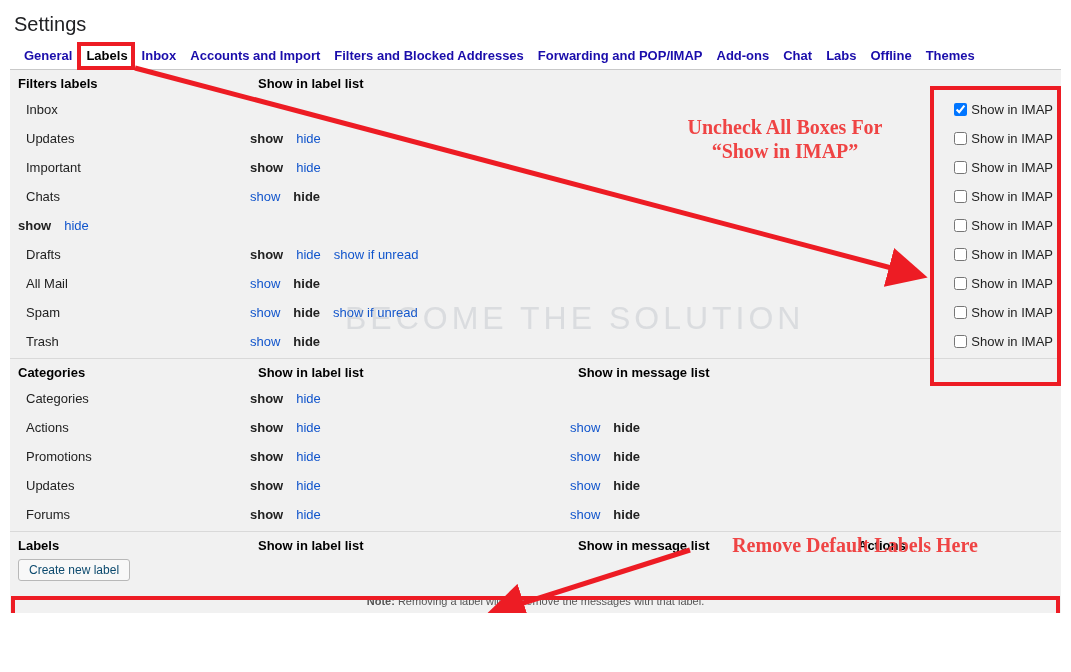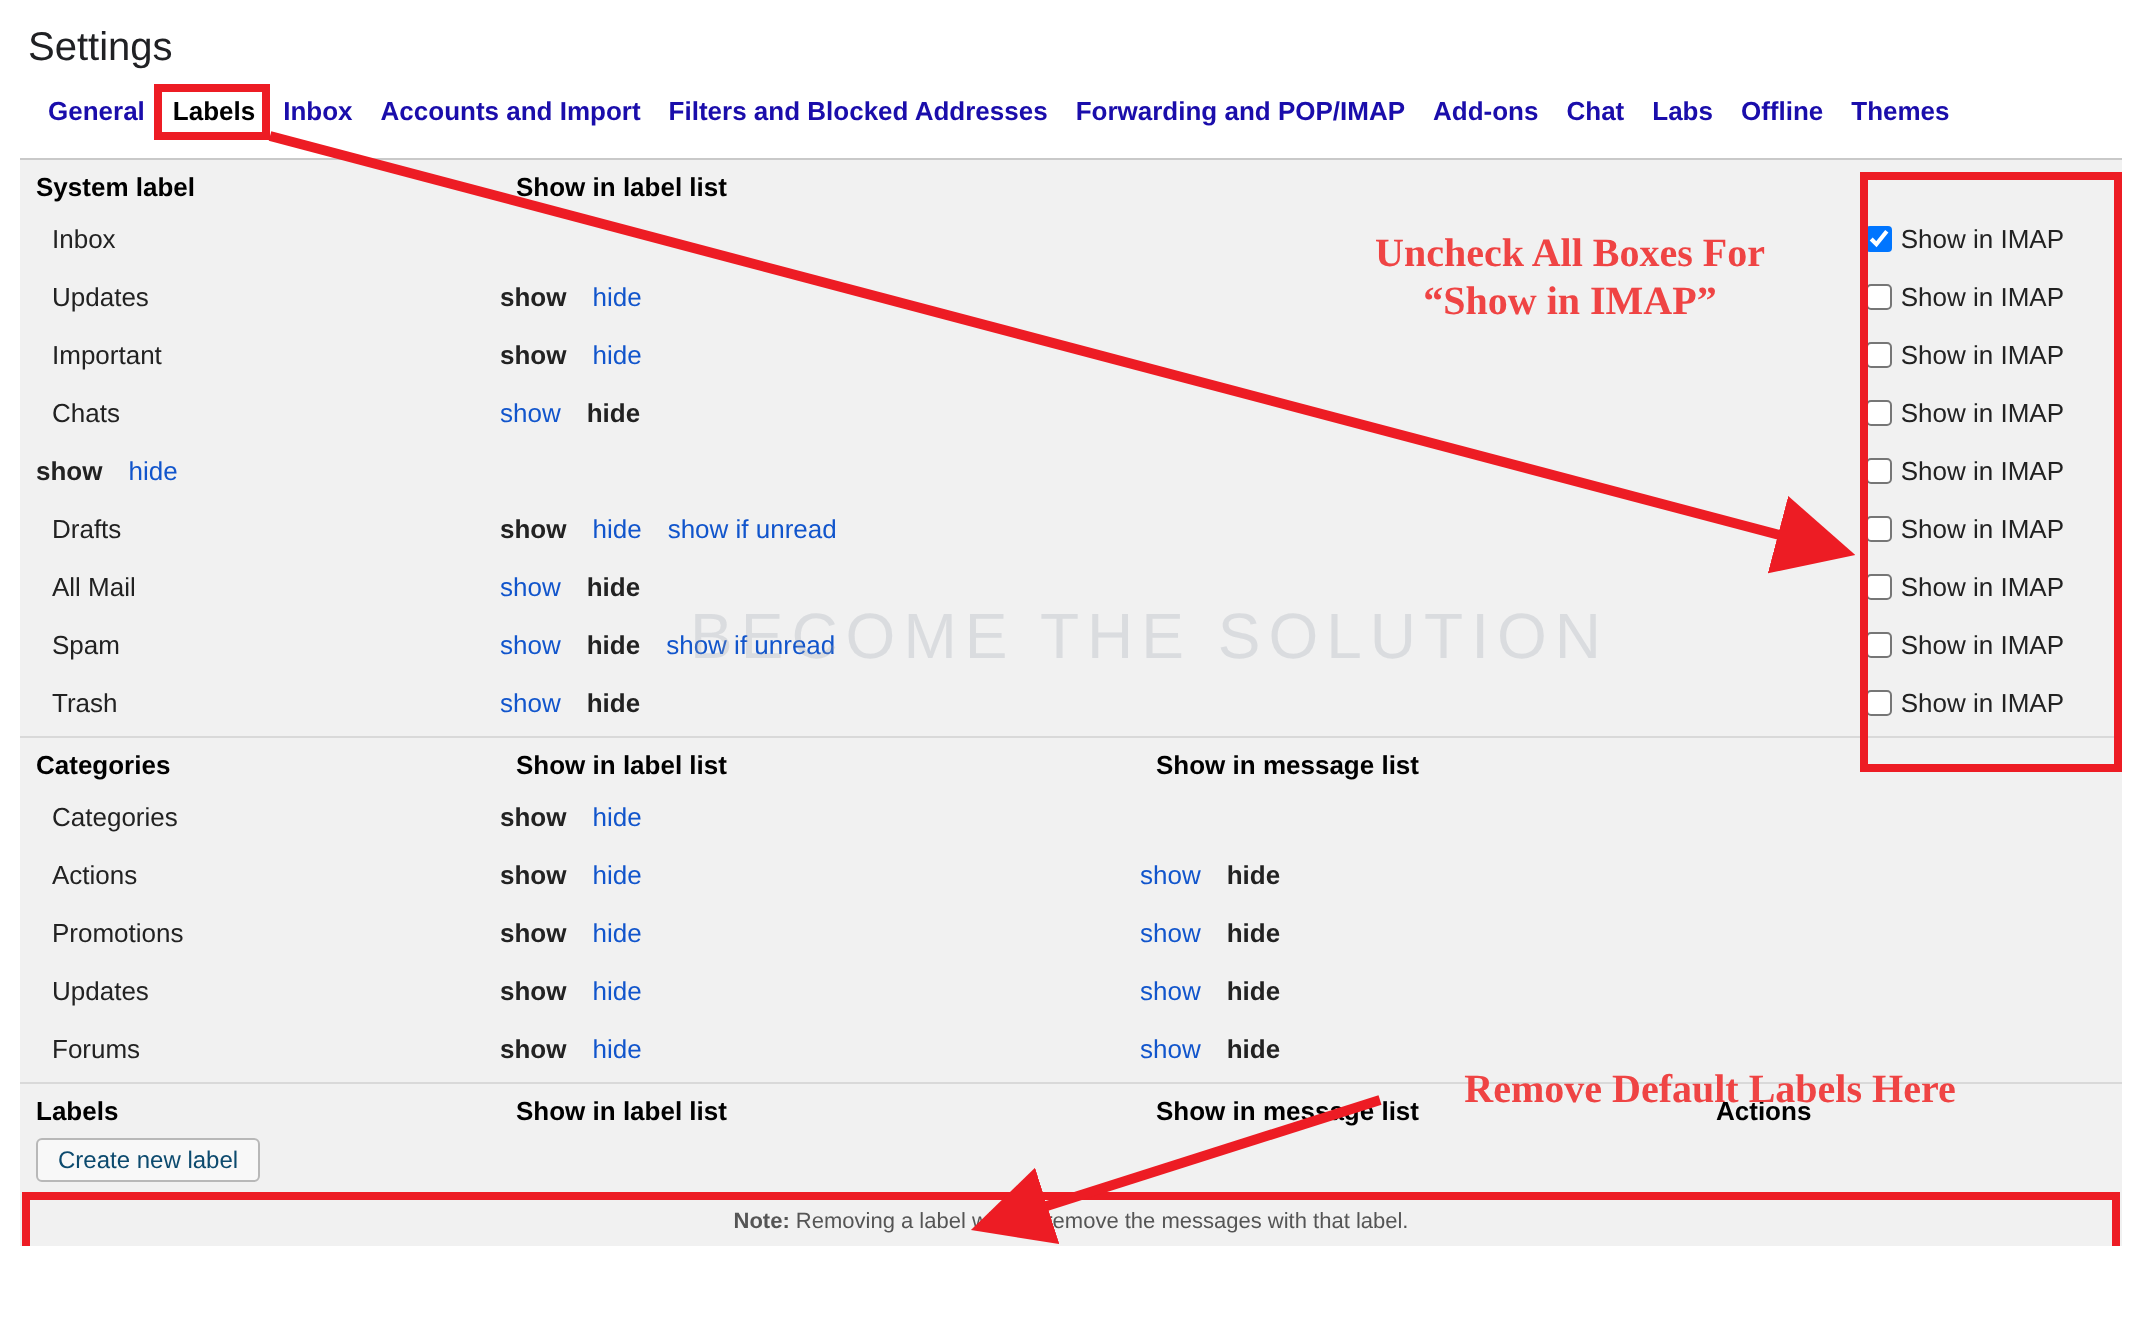--- a/index.html
+++ b/index.html
@@ -14,21 +14,21 @@
   }
   .page-title {
     font-size: 20px;
     font-weight: normal;
     padding: 13px 14px 6px 14px;
     color: #202124;
   }
   .tabs {
     display: flex;
     gap: 14px;
-    padding: 6px 14px 16px 14px;
+    padding: 6px 14px 6px 14px;
     border-bottom: 1px solid #c9c9c9;
     margin: 0 10px;
   }
   .tab {
     color: #1a0dab;
     font-weight: bold;
     cursor: pointer;
     font-size: 13px;
     white-space: nowrap;
   }
@@ -57,21 +57,21 @@
     font-size: 13px;
   }
   .row .name { width: 232px; padding-left: 8px; color: #222; }
   .opts { width: 320px; }
   .opts-msg { width: 280px; }
   .opt { display: inline; }
   .link { color: #1155cc; cursor: pointer; }
   .bold { font-weight: bold; color: #222; }
   .imap-col {
     position: absolute;
-    right: 29px;
+    right: 8px;
     display: flex;
     align-items: center;
     gap: 4px;
   }
   .imap-col input[type="checkbox"] {
     width: 13px; height: 13px; margin: 0;
   }
   .imap-label { color: #222; font-size: 13px; }
   .section-divider {
     border-top: 1px solid #d9d9d9;
@@ -151,21 +151,21 @@
     <span class="tab">Add-ons</span>
     <span class="tab">Chat</span>
     <span class="tab">Labs</span>
     <span class="tab">Offline</span>
     <span class="tab">Themes</span>
   </div>
 
 <div class="content">
 
   <div class="section-header">
-    <div class="col-name">System label</div>
+    <div class="col-name">Filters labels</div>
     <div class="col-labellist">Show in label list</div>
   </div>
   <div id="system-rows">
       <div class="row" style="position: relative;">
         <div class="name">Inbox</div>
         <div class="opts"></div>
         <div class="imap-col">
           <input type="checkbox" checked="" style="">
           <span class="imap-label">Show in IMAP</span>
         </div>

